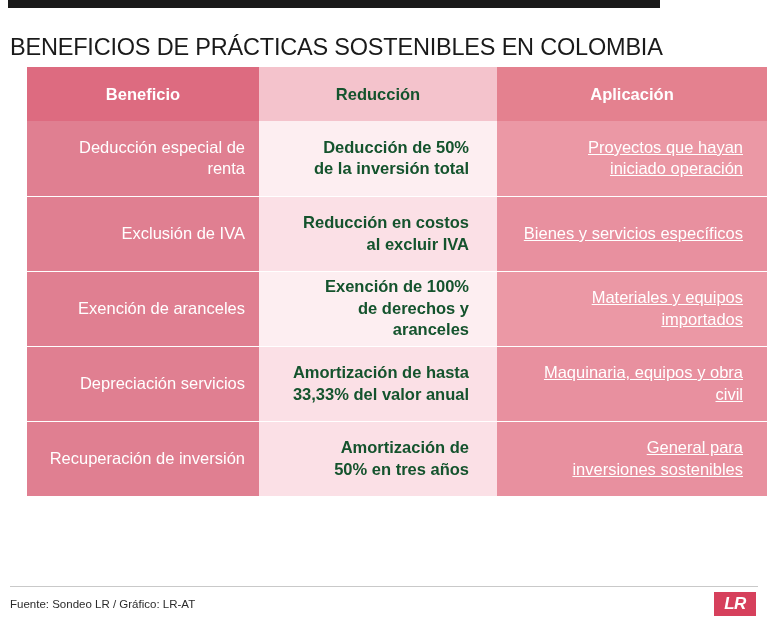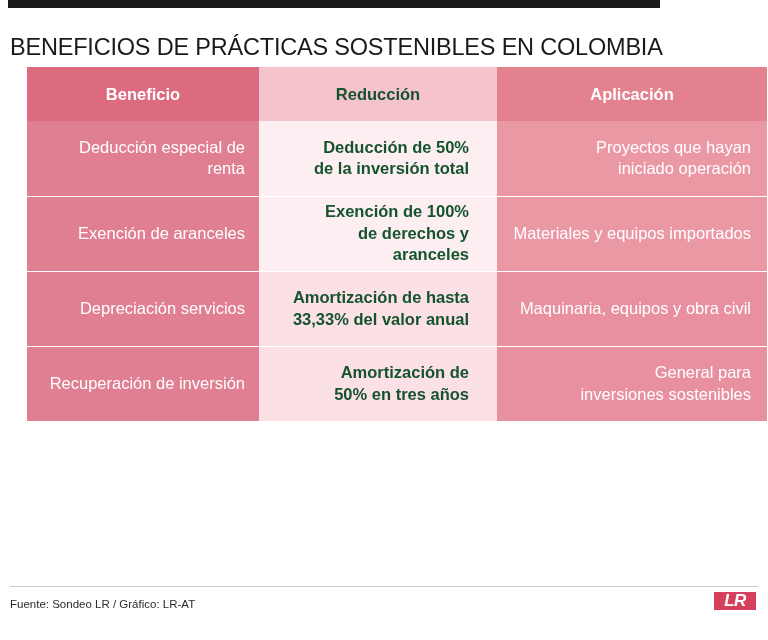--- a/index.html
+++ b/index.html
@@ -74,22 +74,23 @@
     border-bottom: 1.5px solid #ffffff;
   }
   td.c-reduction {
     color: #14532d;
     padding: 0 28px;
     border-bottom: 1.5px solid #ffffff;
     font-weight: bold;
   }
   td.c-application {
     color: #ffffff;
-    padding: 0 16px;
+    padding: 0 24px;
     border-bottom: 1.5px solid #ffffff;
+    text-decoration: underline;
   }
   tr.odd td.c-reduction { background: #fdeef1; }
   tr.even td.c-reduction { background: #fbe0e6; }
   tr.odd td.c-application { background: #eb98a5; }
   tr.even td.c-application { background: #e8909f; }
 
   tbody tr:last-child td { border-bottom: none; }
 
   .source {
     position: absolute;
@@ -104,21 +105,21 @@
     top: 586px;
     width: 748px;
     height: 1px;
     background: #c9c9c9;
   }
   .logo {
     position: absolute;
     right: 12px;
     top: 592px;
     width: 42px;
-    height: 18px;
+    height: 24px;
     background: #d6405c;
     color: #ffffff;
     font-size: 17px;
     font-weight: bold;
     font-style: italic;
     display: flex;
     align-items: center;
     justify-content: center;
     letter-spacing: -0.5px;
   }
@@ -149,20 +150,30 @@
       <td class="c-benefit">Deducción especial de renta</td>
       <td class="c-reduction">
         <span class="cell-line">Deducción de 50%</span>
         <span class="cell-line">de la inversión total</span>
       </td>
       <td class="c-application">
         <span class="cell-line">Proyectos que hayan</span>
         <span class="cell-line">iniciado operación</span>
       </td>
     </tr>
+    <tr class="even">
+      <td class="c-benefit">Exclusión de IVA</td>
+      <td class="c-reduction">
+        <span class="cell-line">Reducción en costos</span>
+        <span class="cell-line">al excluir IVA</span>
+      </td>
+      <td class="c-application">
+        <span class="cell-line">Bienes y servicios específicos</span>
+      </td>
+    </tr>
     <tr class="odd">
       <td class="c-benefit">Exención de aranceles</td>
       <td class="c-reduction">
         <span class="cell-line">Exención de 100%</span>
         <span class="cell-line">de derechos y aranceles</span>
       </td>
       <td class="c-application">
         <span class="cell-line">Materiales y equipos importados</span>
       </td>
     </tr>

